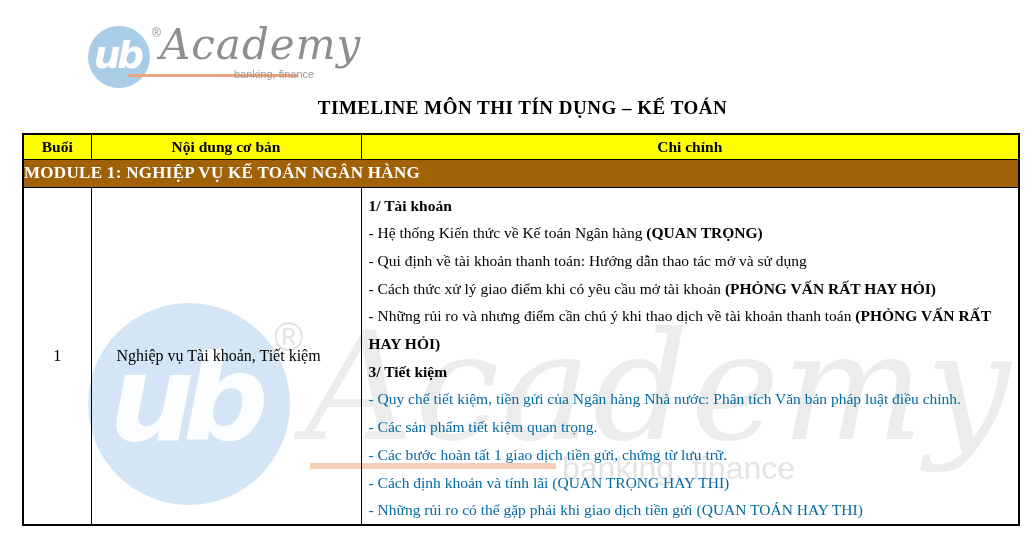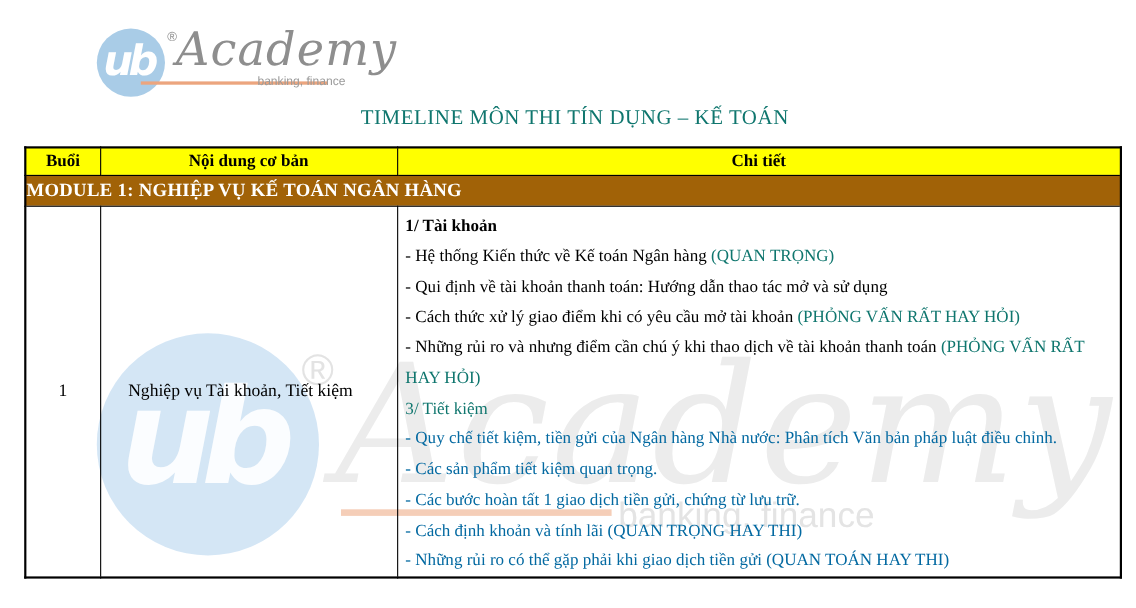--- a/index.html
+++ b/index.html
@@ -57,21 +57,21 @@
   }
   .wm-underline { position: absolute; left: 310px; top: 463px; width: 246px; height: 6px; background: rgba(236,165,126,0.55); }
   .wm-tagline {
     position: absolute; left: 562px; top: 450px;
     font-family: "Liberation Sans", sans-serif; font-size: 32px; color: #e4e4e4;
   }
 
   
   .doc-title {
     position: absolute; left: 0; top: 97px; width: 100%; z-index: 2;
-    text-align: center; font-weight: normal; font-size: 19px; color: #0f766e;
+    text-align: center; font-weight: bold; font-size: 19px; color: #000000;
     letter-spacing: 0.5px;
     padding-left: 12px;
   }
 
   
   table.timeline {
     position: absolute; left: 22px; top: 133px; width: 996px; z-index: 1;
     border-collapse: collapse; table-layout: fixed;
     background: transparent;
     font-size: 16px;
@@ -92,21 +92,21 @@
   }
   tr.content-row td { vertical-align: middle; background: transparent; }
   td.session-cell { text-align: center; height: 334px; font-size: 16px; color: #000; }
   td.topic-cell   { text-align: left; padding-left: 25px; font-size: 16px; color: #000; }
   td.details-cell { vertical-align: top; padding: 4px 6px 0 7px; }
 
   .detail-line { line-height: 27.7px; font-size: 15.5px; color: #000000; }
   .seg-t  { color: #000000; }
   .seg-b  { color: #000000; font-weight: bold; }
   .seg-r  { color: #0369a1; }
-  .seg-rb { color: #0f766e; font-weight: normal; }
+  .seg-rb { color: #000000; font-weight: bold; }
 </style>
 </head>
 <body>
 
 <div class="page">
 
   <div class="watermark">
     <div class="wm-circle">
         <span>ub</span>
       </div>
@@ -131,21 +131,21 @@
   <table class="timeline">
     <colgroup>
       <col class="c-session">
         <col class="c-topic">
         <col class="c-detail">
     </colgroup>
     <thead>
       <tr class="header-row">
         <th>Buổi</th>
         <th>Nội dung cơ bản</th>
-        <th>Chi tiết</th>
+        <th>Chi chỉnh</th>
       </tr>
     </thead>
     <tbody>
       <tr class="module-row">
         <td colspan="3">MODULE 1: NGHIỆP VỤ KẾ TOÁN NGÂN HÀNG</td>
       </tr>
       <tr class="content-row">
         <td class="session-cell">1</td>
         <td class="topic-cell">Nghiệp vụ Tài khoản, Tiết kiệm</td>
         <td class="details-cell">

